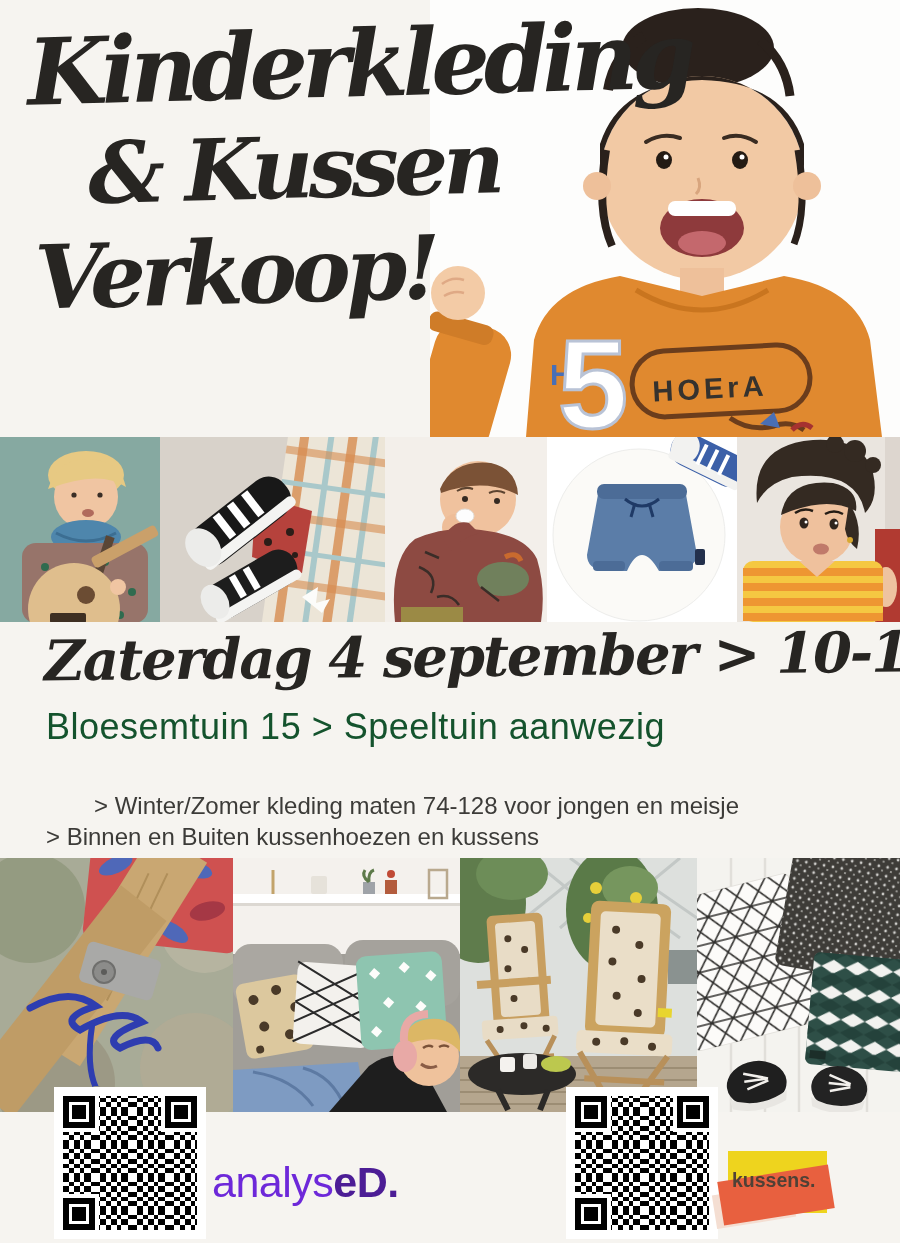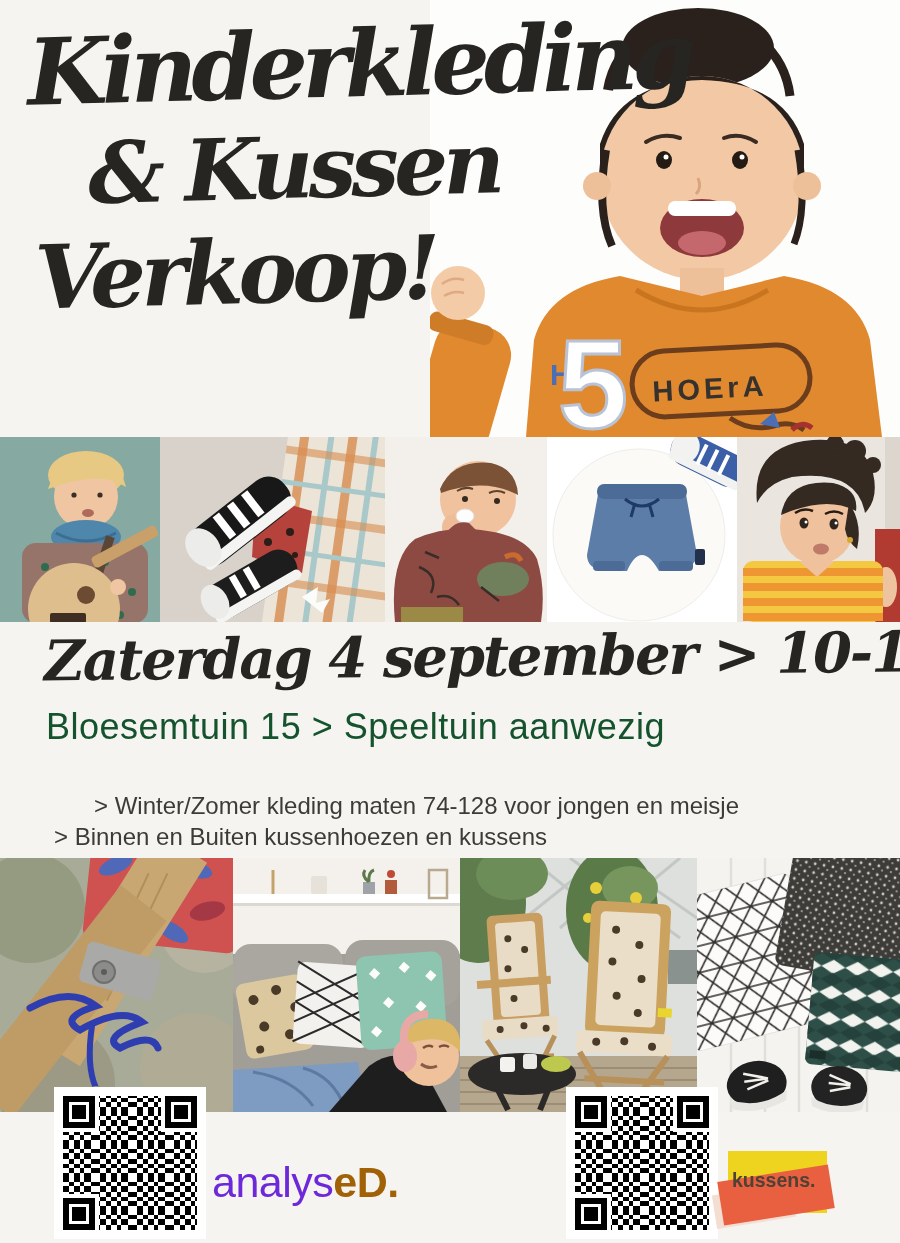--- a/index.html
+++ b/index.html
@@ -30,42 +30,42 @@
   
   .script-date{
     position:absolute; left:44px; top:622px; z-index:2;
     font-family:"DejaVu Serif", serif; font-style:italic; font-weight:700;
     font-size:56px; letter-spacing:-2px; color:#272522; white-space:nowrap;
     transform:rotate(-0.6deg);
   }
   .location{position:absolute; left:46px; top:706px; font-size:36px; color:#14532d; letter-spacing:.5px;}
   .detail-heading{position:absolute; left:46px; top:763px; font-size:24px; font-weight:bold; color:#2f2e2b;}
   .detail-item-1{position:absolute; left:46px; top:792px; font-size:24px; color:#3c3b38;margin-left:48px;}
-  .detail-item-2{position:absolute; left:46px; top:823px; font-size:24px; color:#3c3b38;margin-left:8px;}
+  .detail-item-2{position:absolute; left:46px; top:823px; font-size:24px; color:#3c3b38;}
   
   .qr{position:absolute; width:152px; height:152px; background:#fff; z-index:4;}
   .qr-left{left:54px; top:1087px;}
   .qr-right{left:566px; top:1087px;}
   .qr .pattern{
     position:absolute; inset:9px; background-color:#fff;
     background-image:
       repeating-linear-gradient(90deg,#000 0 6px,#fff 6px 11px,#000 11px 17px,#fff 17px 21px,#000 21px 28px,#fff 28px 37px),
       repeating-linear-gradient(0deg,#000 0 5px,#fff 5px 11px,#000 11px 15px,#fff 15px 24px,#000 24px 29px,#fff 29px 33px);
     background-blend-mode:difference;
   }
   .finder{position:absolute; width:20px; height:20px; background:#fff; border:6px solid #000; box-shadow:0 0 0 4px #fff;}
   .finder::after{content:""; position:absolute; inset:3px; background:#000;}
   .finder.tl{top:9px; left:9px;} .finder.tr{top:9px; right:9px;} .finder.bl{bottom:9px; left:9px;}
   
   .logo-analysed{
     position:absolute; left:212px; top:1158px; z-index:4;
     font-size:43px; letter-spacing:-0.5px; white-space:nowrap;
   }
   .logo-analysed .gray{color:#6d28d9; font-weight:normal;}
-  .logo-analysed .gold{color:#a16207; font-weight:bold;}
+  .logo-analysed .gold{color:#4c1d95; font-weight:bold;}
   .logo-stitched{position:absolute; left:728px; top:1151px; width:99px; height:62px; background:#eed41e; z-index:4;}
   .logo-stitched .red{
     position:absolute; left:-8px; top:22px; width:112px; height:44px;
     background:#e8603f; transform:rotate(-9deg);
   }
   .logo-stitched .shadow{
     position:absolute; left:-14px; top:38px; width:80px; height:34px;
     background:#f4ded2; transform:rotate(-9deg); z-index:-1;
   }
   .logo-stitched .txt{

